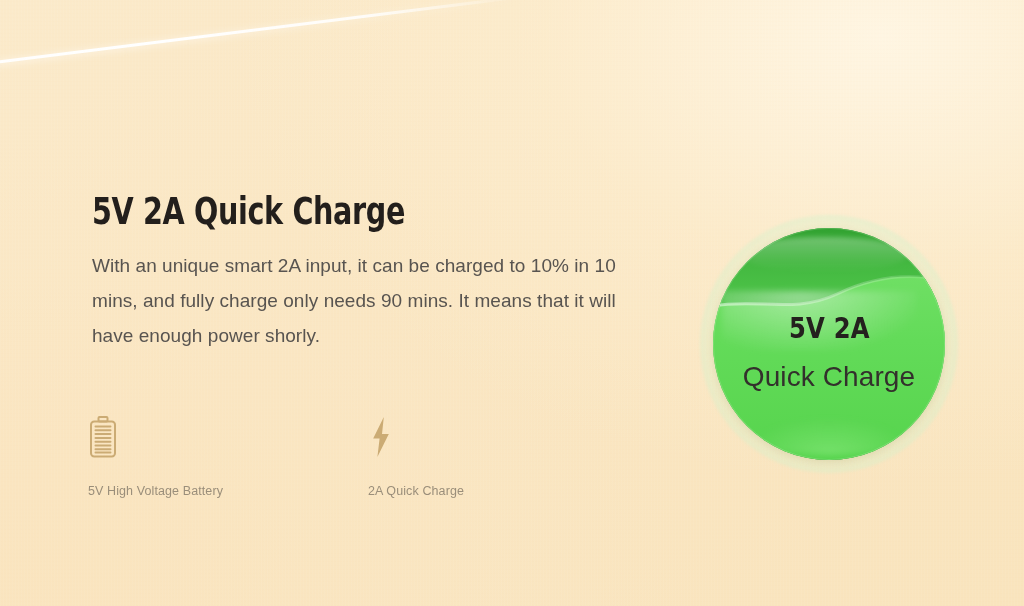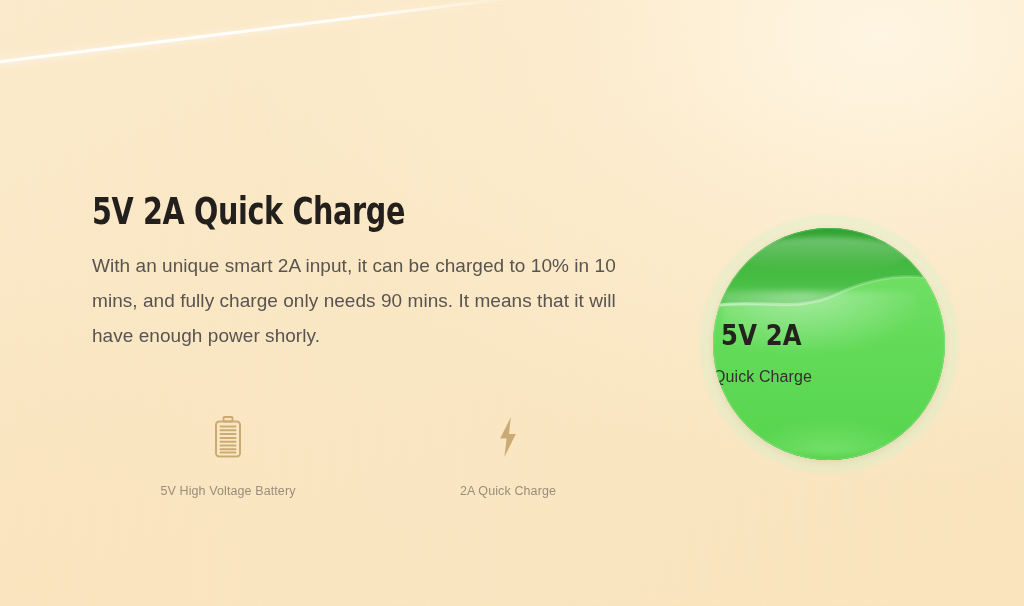--- a/index.html
+++ b/index.html
@@ -123,21 +123,21 @@
     position: absolute;
     left: 88px;
     top: 410px;
     width: 600px;
     display: flex;
   }
   .feature {
     width: 280px;
     display: flex;
     flex-direction: column;
-    align-items: center;
+    align-items: flex-start;
   }
   .feature-icon {
     height: 54px;
     display: flex;
     align-items: center;
     justify-content: center;
   }
   .feature-label {
     margin-top: 20px;
     font-family: "Liberation Sans", sans-serif;
@@ -268,35 +268,36 @@
     box-shadow: inset 0 0 0 1px rgba(255,255,255,0.16);
   }
   .badge-text {
     position: absolute;
     left: 0;
     top: 0;
     width: 232px;
     height: 232px;
     display: flex;
     flex-direction: column;
+    align-items: center;
     justify-content: center;
   }
   .badge-title {
     font-family: "DejaVu Sans Condensed", "Liberation Sans Narrow", "Liberation Sans", sans-serif;
     font-size: 29px;
     font-weight: 700;
     color: #24211e;
     letter-spacing: 0.2px;
     transform: scaleX(0.93);
     margin-top: 16px;
   }
   .badge-sub {
     margin-top: 16px;
     font-family: "Liberation Sans", sans-serif;
-    font-size: 16px;
+    font-size: 28px;
     font-weight: 300;
     color: #33302c;
     letter-spacing: 0.1px;
   }
 </style>
 </head>
 <body>
 
 <div class="stage">
 

